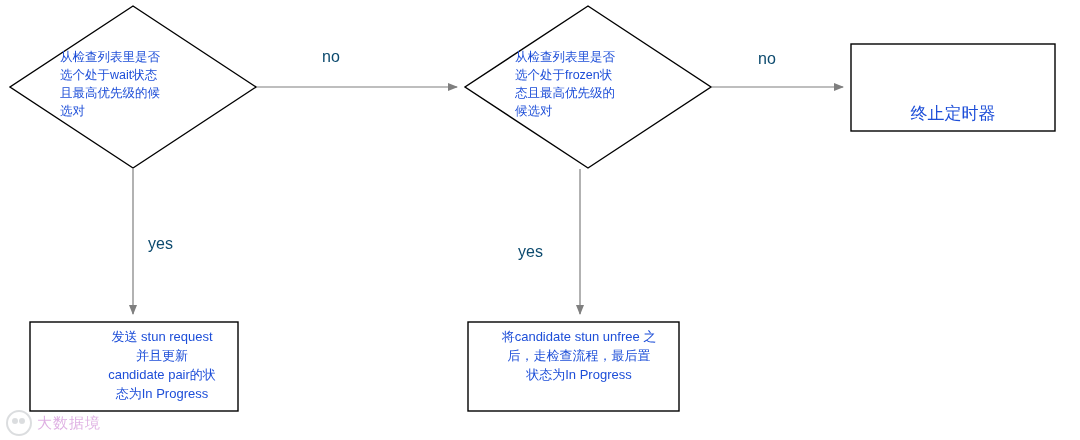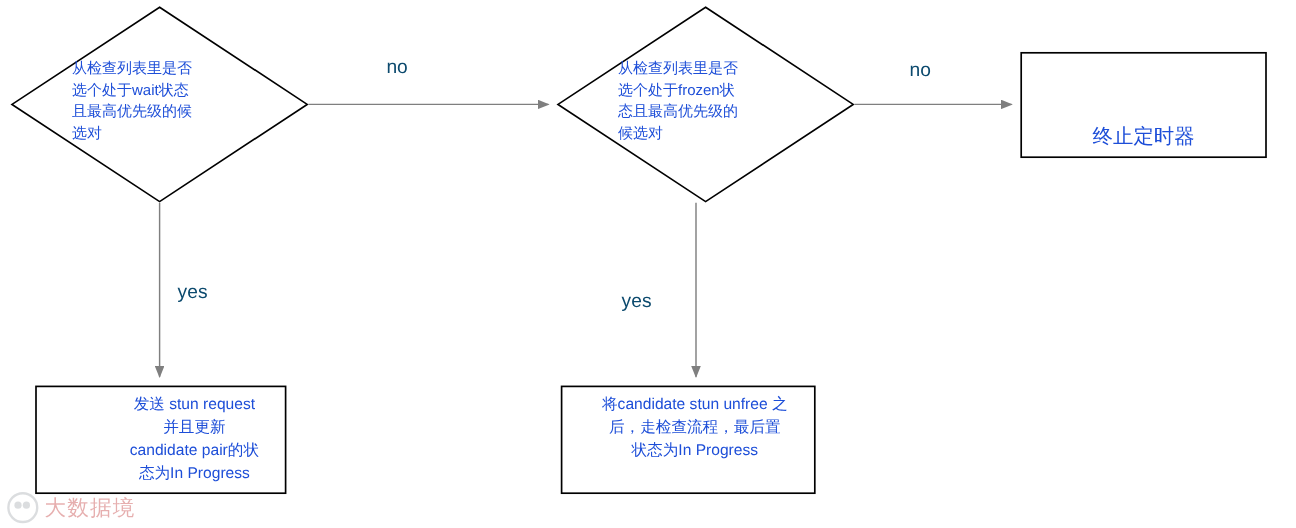--- a/index.html
+++ b/index.html
@@ -72,22 +72,22 @@
   }
   .wm-logo::after {
     content: "";
     position: absolute;
     left: 11px; top: 6px;
     width: 6px; height: 6px;
     border-radius: 50%;
     background: #9aa0a6;
   }
   .wm-text {
-    font-size: 18px;
-    color: #b91c1c;
+    font-size: 15px;
+    color: #a21caf;
     letter-spacing: 1px;
   }
 </style>
 </head>
 <body>
 
 <svg id="canvas" viewBox="0 0 1080 440" xmlns="http://www.w3.org/2000/svg">
   <defs>
     <marker id="arrowhead" markerWidth="10" markerHeight="8" refX="9" refY="4" orient="auto" markerUnits="userSpaceOnUse">
       <path d="M0,0 L10,4 L0,8 z" fill="#7f7f7f"></path>

